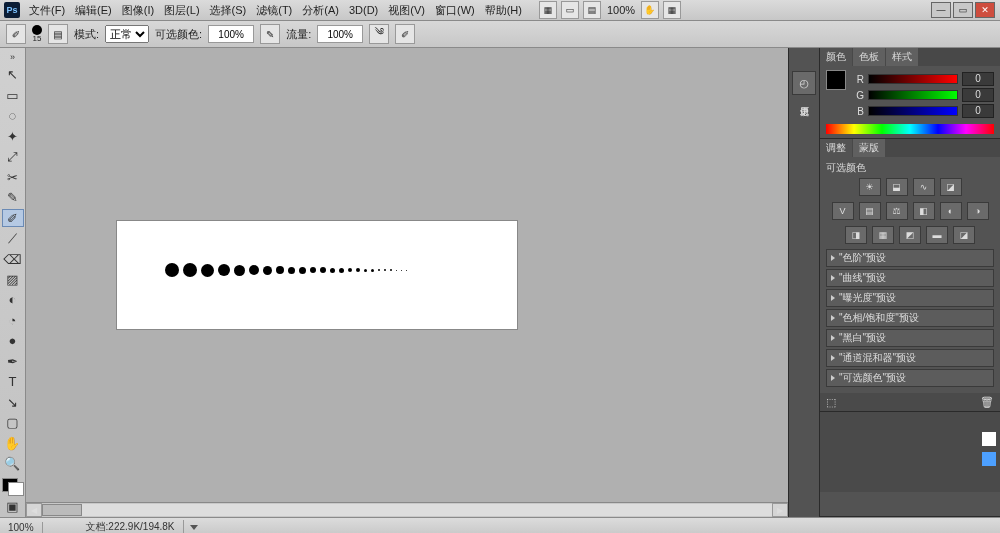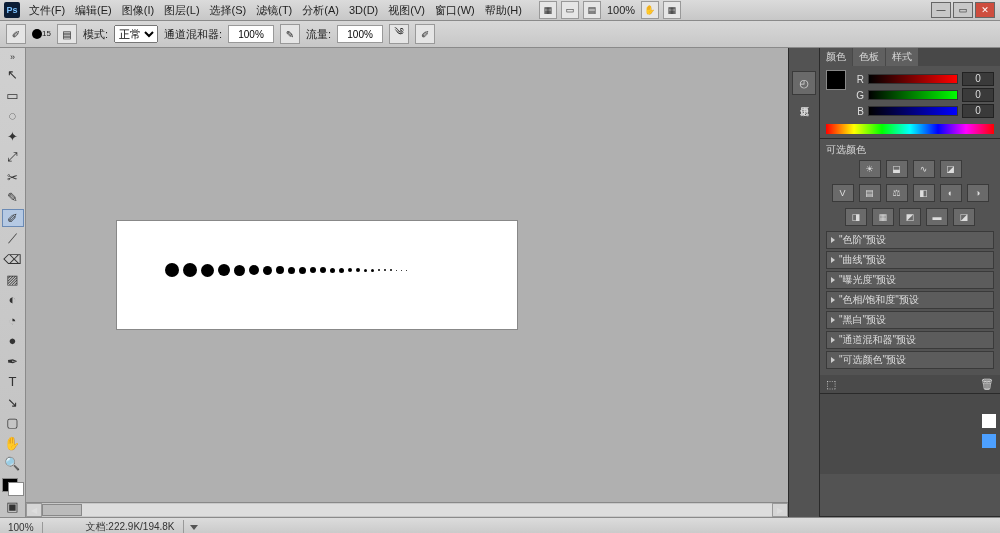--- a/index.html
+++ b/index.html
@@ -10,21 +10,21 @@
 .menubar .ricon{width:16px;height:16px;margin:0 2px;border:1px solid #999;background:#e6e6e6;display:flex;align-items:center;justify-content:center;font-size:9px}
 .menubar .zoom{padding:0 4px}
 .workspace-bar{height:18px;background:#5a5a5a;border-top:1px solid #3a3a3a;border-bottom:1px solid #2a2a2a;display:flex;align-items:center;color:#ddd}
 .workspace-bar .wsbtn{padding:0 8px;height:100%;display:flex;align-items:center;border-right:1px solid #444}
 .workspace-bar .wsbtn.active{background:#3f3f3f}
 .winbtn{width:18px;height:14px;margin:0 1px;background:#c8c8c8;border:1px solid #666;font-size:9px;display:flex;align-items:center;justify-content:center;color:#222}
 .winbtn.close{background:#ce4d3e;color:#fff}
 .options-bar{height:26px;background:linear-gradient(#d8d8d8,#c7c7c7);border-bottom:1px solid #8a8a8a;display:flex;align-items:center;padding:0 6px;color:#222}
 .options-bar>*{margin-right:6px}
 .opt-icon{width:18px;height:18px;border:1px solid #999;background:#e5e5e5;display:flex;align-items:center;justify-content:center;font-size:10px}
-.opt-brush{display:flex;align-items:center;font-size:8px;line-height:1}
+.opt-brush{display:flex;flex-direction:column;align-items:center;font-size:8px;line-height:1}
 .opt-brush .dot{width:10px;height:10px;border-radius:50%;background:#000}
 .opt-sel{height:18px;font-size:11px}
 .opt-input{width:40px;height:14px;font-size:10px;text-align:center;background:#fff;border:1px solid #999}
 .main{display:flex;height:469px}
 .toolbar{width:25px;background:linear-gradient(#d0d0d0,#c2c2c2);border-right:1px solid #8a8a8a;display:flex;flex-direction:column;align-items:center;padding-top:2px}
 .tool{width:20px;height:19px;margin:1px 0;display:flex;align-items:center;justify-content:center;font-size:13px;color:#333;border:1px solid transparent}
 .tool.active{background:#b5c9e3;border:1px solid #6a8ab5}
 .tool.small{height:12px;font-size:9px}
 .swatch-fg{width:14px;height:14px;background:#000;border:1px solid #888;margin-top:4px;position:relative;left:-3px}
 .swatch-bg{width:14px;height:14px;background:#fff;border:1px solid #888;margin-top:-10px;position:relative;left:3px}
@@ -97,21 +97,21 @@
 
 <div class="options-bar">
   <div class="opt-icon">✐</div>
   <div class="opt-brush">
       <div class="dot"></div>
       <span>15</span>
     </div>
   <div class="opt-icon">▤</div>
   <span>模式:</span>
   <select class="opt-sel"><option>正常</option></select>
-  <span>通道混和器:</span>
+  <span>可选颜色:</span>
   <input class="opt-input" value="100%" style="">
   <div class="opt-icon">✎</div>
   <span>流量:</span>
   <input class="opt-input" value="100%" style="">
   <div class="opt-icon">༄</div>
   <div class="opt-icon">✐</div>
 </div>
 
 <div class="main">
 
@@ -214,20 +214,24 @@
                 <div class="rgb-slider" style="background:linear-gradient(90deg,#000,#00f)"></div>
                 <div class="rgb-val">0</div>
               </div>
           </div>
         </div>
         <div class="spectrum"></div>
       </div>
     </div>
 
     <div class="panel">
+      <div class="tabs">
+        <div class="tab active">调整</div>
+        <div class="tab">蒙版</div>
+      </div>
       <div class="body">
         <div>可选颜色</div>
         <div class="adj-icons">
           <div class="ai">☀</div>
             <div class="ai">⬓</div>
             <div class="ai">∿</div>
             <div class="ai">◪</div>
         </div>
         <div class="adj-icons">
           <div class="ai">V</div>

